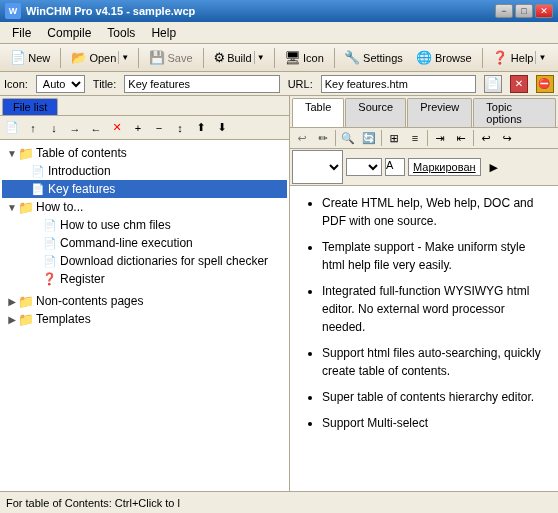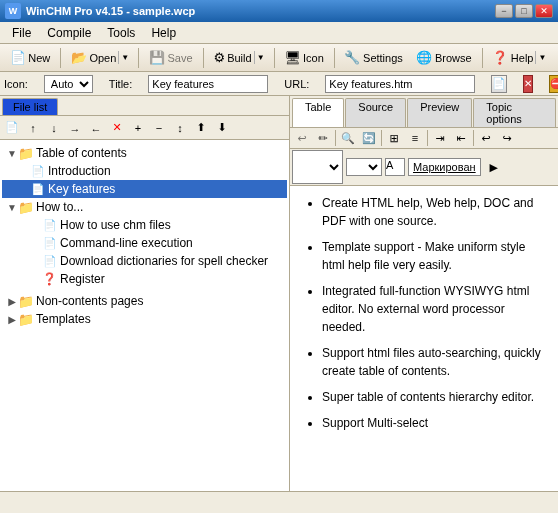--- a/index.html
+++ b/index.html
@@ -53,21 +53,21 @@
     .arrow-btn { padding: 2px 2px; border-left: 1px solid #b0b0b0; font-size: 8px; cursor: pointer; }
     .tool-sep { width: 1px; height: 20px; background: #b0a890; margin: 0 2px; }
 
     
     .addr-bar {
       background: #f0ece0;
       border-bottom: 1px solid #b0a890;
       display: flex;
       align-items: center;
       padding: 2px 4px;
-      gap: 16px;
+      gap: 8px;
       height: 24px;
     }
     .addr-label { font-size: 11px; white-space: nowrap; }
     .addr-combo { height: 18px; border: 1px solid #888; background: white; font-size: 11px; padding: 0 2px; }
     .addr-input { flex: 1; height: 18px; border: 1px solid #888; background: white; font-size: 11px; padding: 0 3px; }
     .addr-icon-btn { width: 18px; height: 18px; border: 1px solid #888; background: linear-gradient(to bottom, #f8f4ec, #ddd); display: flex; align-items: center; justify-content: center; cursor: pointer; font-size: 10px; }
 
     
     .main-area {
       display: flex;
@@ -403,13 +403,14 @@
         <li>Support html files auto-searching, quickly create table of contents.</li>
         <li>Super table of contents hierarchy editor.</li>
         <li>Support Multi-select</li>
       </ul>
     </div>
   </div>
 
 </div>
 
 <div class="status-bar">
+  <span>For table of Contents: Ctrl+Click to l</span>
 </div>
 
 </body></html>

